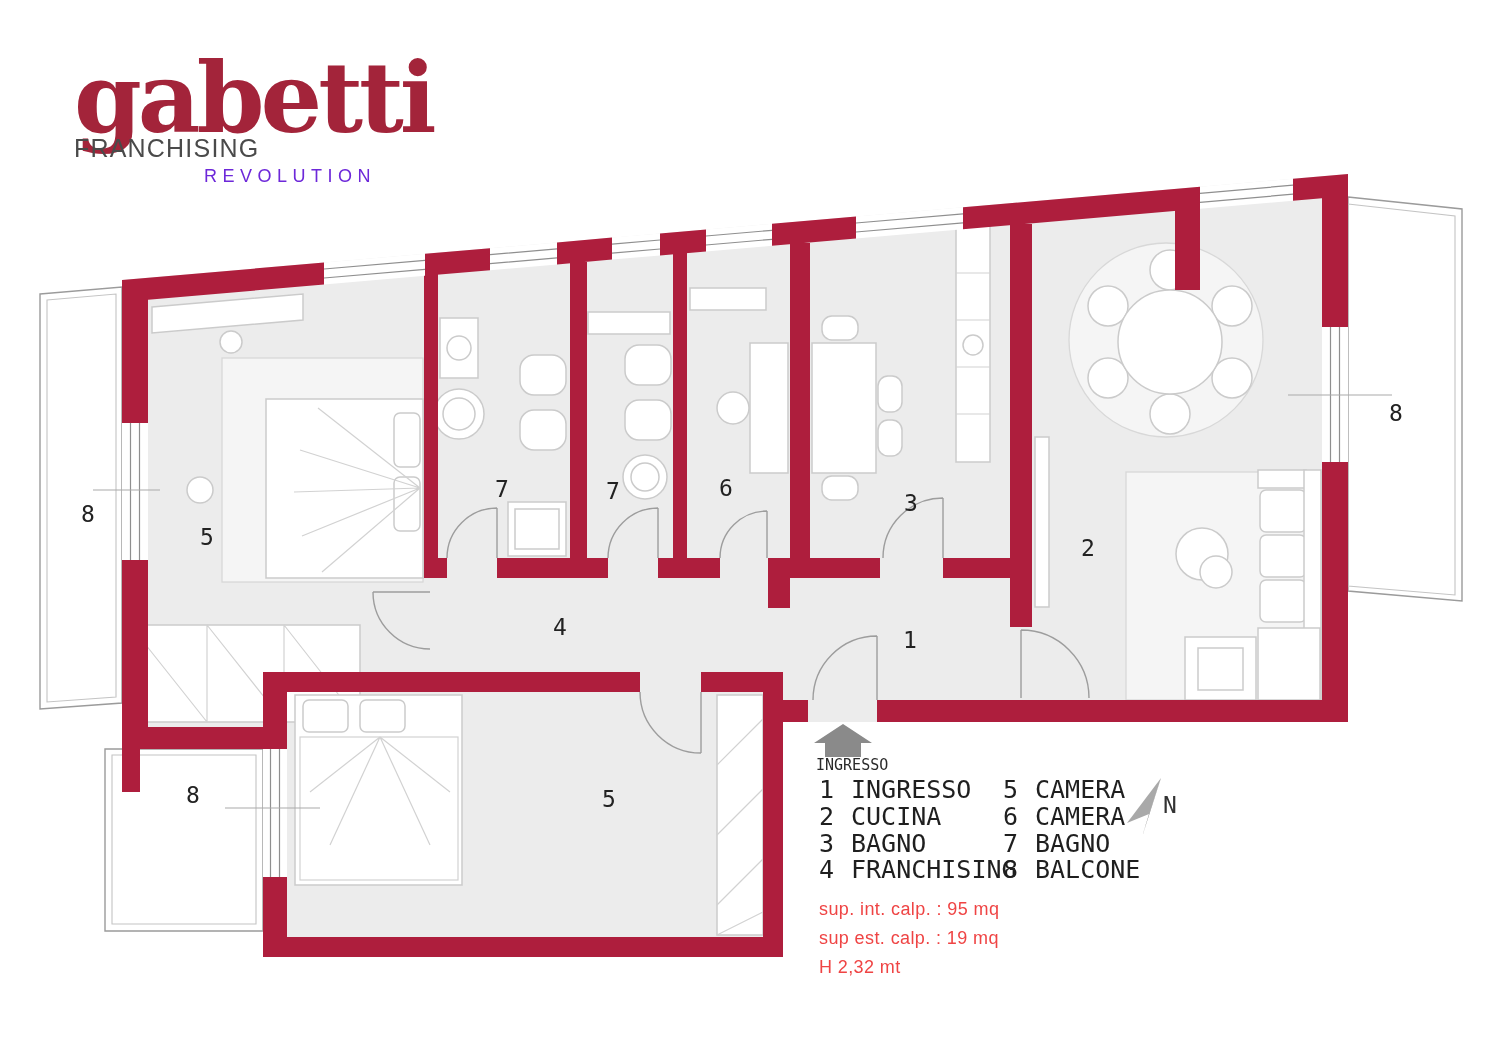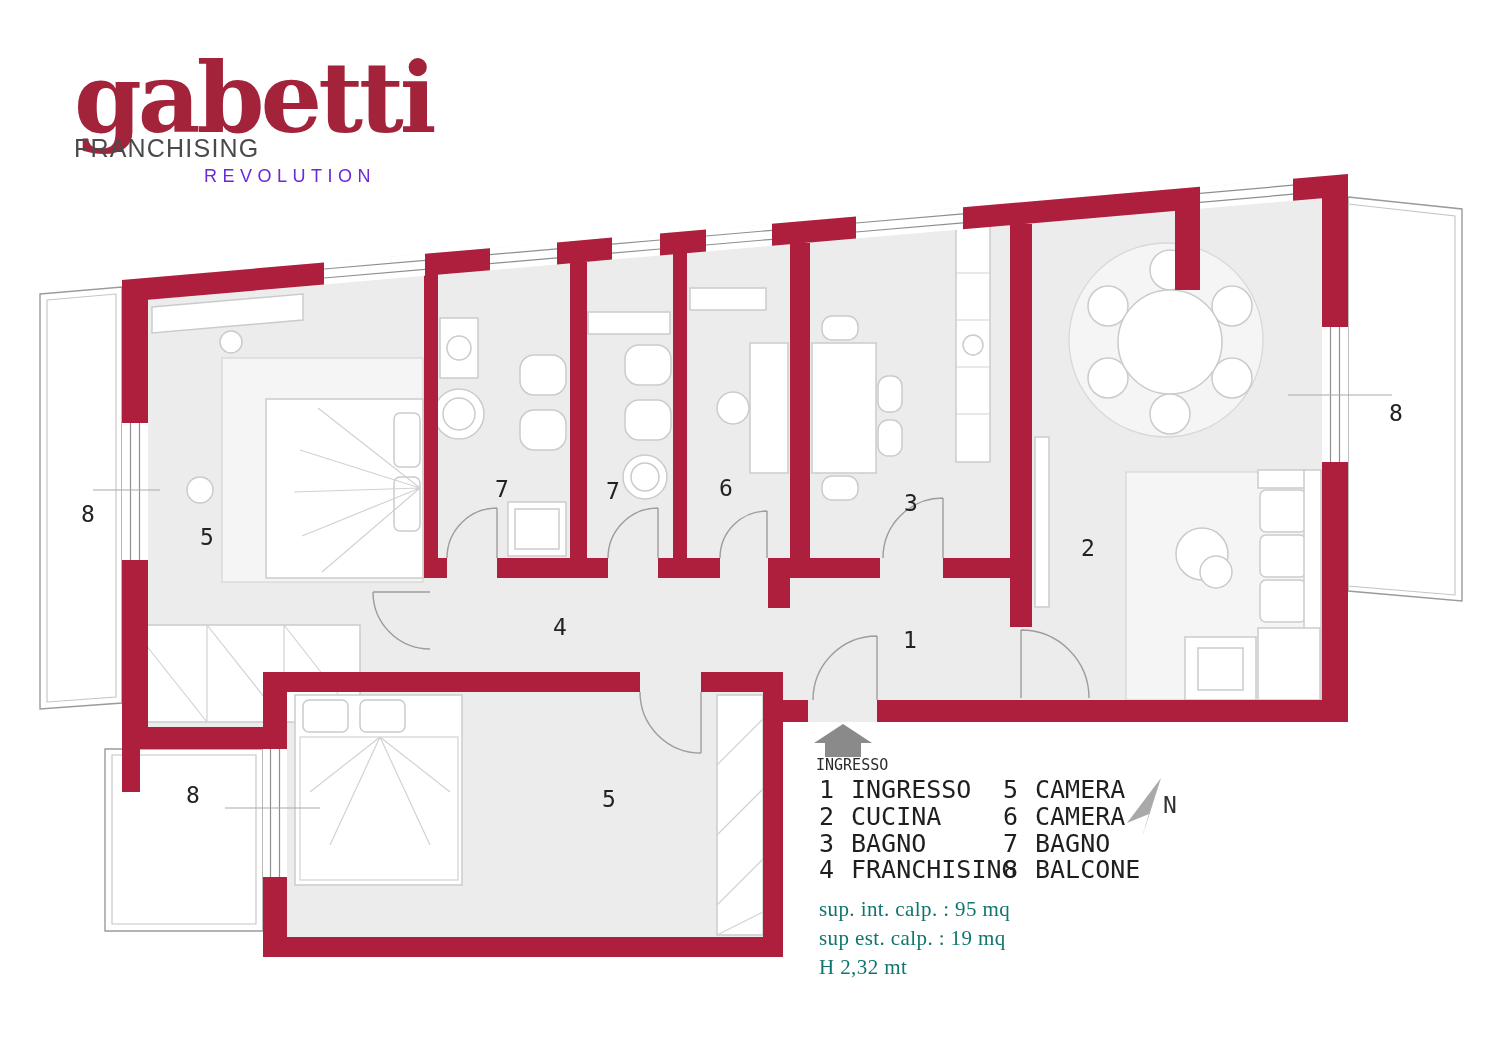--- a/index.html
+++ b/index.html
@@ -26,22 +26,22 @@
   .tick{stroke:#A9A9A9;stroke-width:1.2;}
   .lbl{font-family:"DejaVu Sans Mono",monospace;font-size:23px;fill:#222222;text-anchor:middle;}
   .smlbl{font-family:"DejaVu Sans Mono",monospace;font-size:15px;fill:#2A2A2A;}
   .nlbl{font-family:"DejaVu Sans Mono",monospace;font-size:23px;fill:#333333;}
   
   .legend-col{position:absolute;top:776px;display:flex;flex-direction:column;}
   .legend-col.c1{left:819px;} .legend-col.c2{left:1003px;}
   .lrow{display:flex;height:26.8px;align-items:center;
         font-family:"DejaVu Sans Mono",monospace;font-size:25px;color:#1F1F1F;white-space:pre;}
   .lnum{width:32px;}
-  .measure{position:absolute;left:819px;top:895px;font-size:21px;color:#0f766e;
-           line-height:29px;letter-spacing:0.4px;font-family:Liberation Serif, serif;}
+  .measure{position:absolute;left:819px;top:895px;font-size:18px;color:#ef4444;
+           line-height:29px;letter-spacing:0.4px;}
 </style>
 </head>
 <body>
 
 <div class="canvas">
 
   <div class="logo">
     <div class="brand">gabetti</div>
     <div class="sub1">FRANCHISING</div>
     <div class="sub2">REVOLUTION</div>

